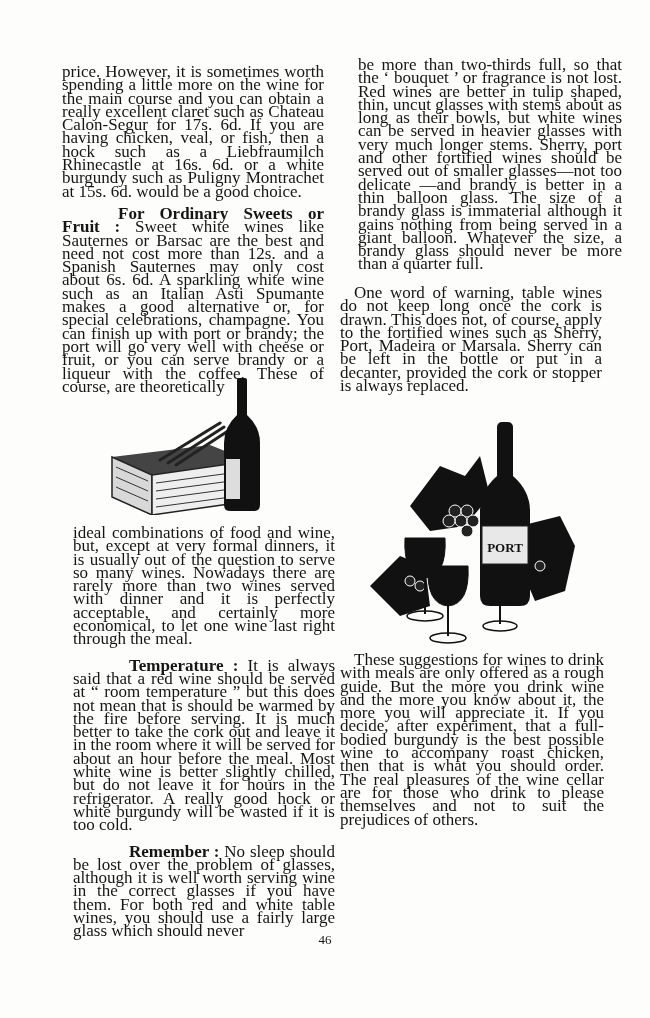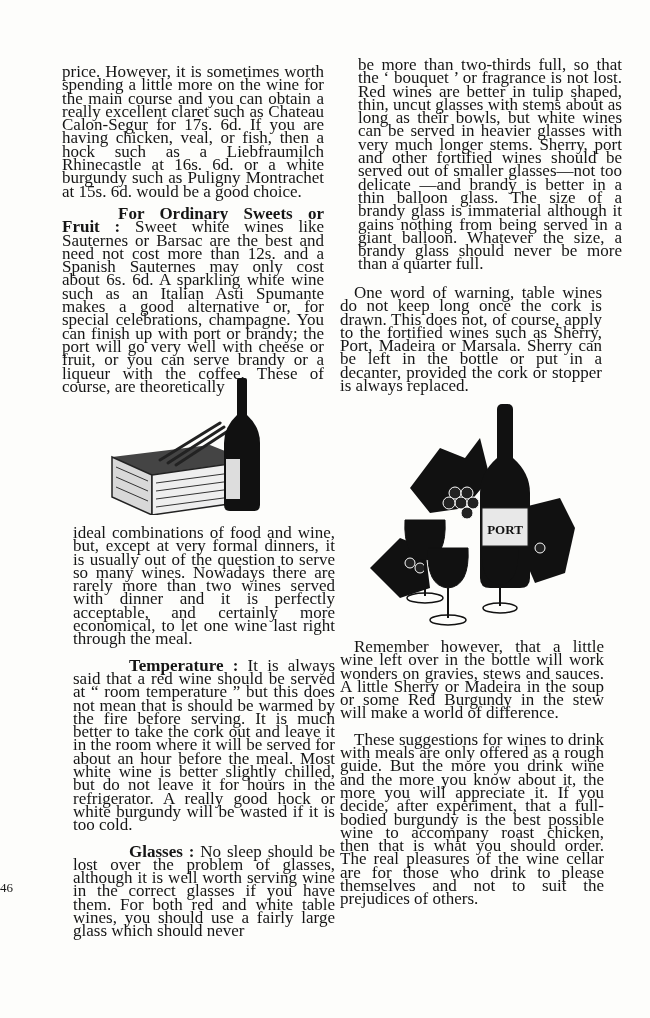--- a/index.html
+++ b/index.html
@@ -13,22 +13,22 @@
   .gap { height: 13px; }
   .gap-s { height: 9px; }
   .bold { font-weight: bold; margin-left: 42px; }
   #left-top { left: 62px; top: 65px; width: 262px; }
   #left-bottom { left: 73px; top: 526px; width: 262px; }
   #right-top { left: 358px; top: 58px; width: 264px; }
   #right-mid { left: 340px; top: 280px; width: 262px; margin-top: 6px; }
   #right-bottom { left: 340px; top: 640px; width: 264px; }
   .illus { position: absolute; }
   #illus-crate { left: 100px; top: 375px; width: 180px; height: 140px; }
-  #illus-port { left: 370px; top: 398px; width: 225px; height: 232px; }
-  #page-number { position: absolute; left: 0; width: 650px; top: 880px; font-size: 13px; }
+  #illus-port { left: 370px; top: 416px; width: 225px; height: 232px; }
+  #page-number { position: absolute; left: 0; width: 650px; top: 932px; text-align: center; font-size: 13px; }
 </style>
 </head>
 <body>
 
 <div id="left-top" class="col">
   <p>price. However, it is sometimes worth spending a little more on the wine for the main course and you can obtain a really excellent claret such as Chateau Calon-Segur for 17s. 6d. If you are having chicken, veal, or fish, then a hock such as a Liebfraumilch Rhinecastle at 16s. 6d. or a white burgundy such as Puligny Montrachet at 15s. 6d. would be a good choice.</p>
   <div class="gap-s"></div>
   <p class="indent"><span class="bold">For Ordinary Sweets or Fruit :</span><span> Sweet white wines like Sauternes or Barsac are the best and need not cost more than 12s. and a Spanish Sauternes may only cost about 6s. 6d. A sparkling white wine such as an Italian Asti Spumante makes a good alternative or, for special celebrations, champagne. You can finish up with port or brandy; the port will go very well with cheese or fruit, or you can serve brandy or a liqueur with the coffee. These of course, are theoretically</span></p>
 </div>
 
@@ -58,21 +58,21 @@
     <path d="M137,40 Q124,52 124,68 L124,130 Q124,136 130,136 L154,136 Q160,136 160,130 L160,68 Q160,52 147,40 Z" fill="#111"></path>
     <rect x="126" y="84" width="14" height="40" fill="#ddd"></rect>
   </svg>
 </div>
 
 <div id="left-bottom" class="col">
   <p>ideal combinations of food and wine, but, except at very formal dinners, it is usually out of the question to serve so many wines. Nowadays there are rarely more than two wines served with dinner and it is perfectly acceptable, and certainly more economical, to let one wine last right through the meal.</p>
   <div class="gap"></div>
   <p class="indent"><span class="bold">Temperature :</span><span> It is always said that a red wine should be served at “ room temperature ” but this does not mean that is should be warmed by the fire before serving. It is much better to take the cork out and leave it in the room where it will be served for about an hour before the meal. Most white wine is better slightly chilled, but do not leave it for hours in the refrigerator. A really good hock or white burgundy will be wasted if it is too cold.</span></p>
   <div class="gap"></div>
-  <p class="indent"><span class="bold">Glasses :</span><span> No sleep should be lost over the problem of glasses, although it is well worth serving wine in the correct glasses if you have them. For both red and white table wines, you should use a fairly large glass which should never</span></p>
+  <p class="indent"><span class="bold">Remember :</span><span> No sleep should be lost over the problem of glasses, although it is well worth serving wine in the correct glasses if you have them. For both red and white table wines, you should use a fairly large glass which should never</span></p>
 </div>
 
 <div id="right-top" class="col">
   <p>be more than two-thirds full, so that the ‘ bouquet ’ or fragrance is not lost. Red wines are better in tulip shaped, thin, uncut glasses with stems about as long as their bowls, but white wines can be served in heavier glasses with very much longer stems. Sherry, port and other fortified wines should be served out of smaller glasses—not too delicate —and brandy is better in a thin balloon glass. The size of a brandy glass is immaterial although it gains nothing from being served in a giant balloon. Whatever the size, a brandy glass should never be more than a quarter full.</p>
 </div>
 
 <div id="right-mid" class="col">
   <p class="indent">One word of warning, table wines do not keep long once the cork is drawn. This does not, of course, apply to the fortified wines such as Sherry, Port, Madeira or Marsala. Sherry can be left in the bottle or put in a decanter, provided the cork or stopper is always replaced.</p>
 </div>
 
@@ -110,18 +110,17 @@
       <line x1="78" y1="190" x2="78" y2="220" stroke="#111" stroke-width="2"></line>
       <ellipse cx="78" cy="222" rx="18" ry="5" fill="none" stroke="#111" stroke-width="1.5"></ellipse>
       <path d="M112,150 Q110,185 130,187 Q150,185 148,150 Z" fill="#111" stroke="#111"></path>
       <line x1="130" y1="187" x2="130" y2="208" stroke="#111" stroke-width="2"></line>
       <ellipse cx="130" cy="210" rx="17" ry="5" fill="none" stroke="#111" stroke-width="1.5"></ellipse>
     </g>
   </svg>
 </div>
 
 <div id="right-bottom" class="col">
-  <p class="indent">Remember however, that a little wine left over in the bottle will work wonders on gravies, stews and sauces. A little Sherry or Madeira in the soup or some Red Burgundy in the stew will make a world of difference.</p>
   <div class="gap"></div>
   <p class="indent">These suggestions for wines to drink with meals are only offered as a rough guide. But the more you drink wine and the more you know about it, the more you will appreciate it. If you decide, after experiment, that a full-bodied burgundy is the best possible wine to accompany roast chicken, then that is what you should order. The real pleasures of the wine cellar are for those who drink to please themselves and not to suit the prejudices of others.</p>
 </div>
 
 <div id="page-number">46</div>
 
 </body></html>

